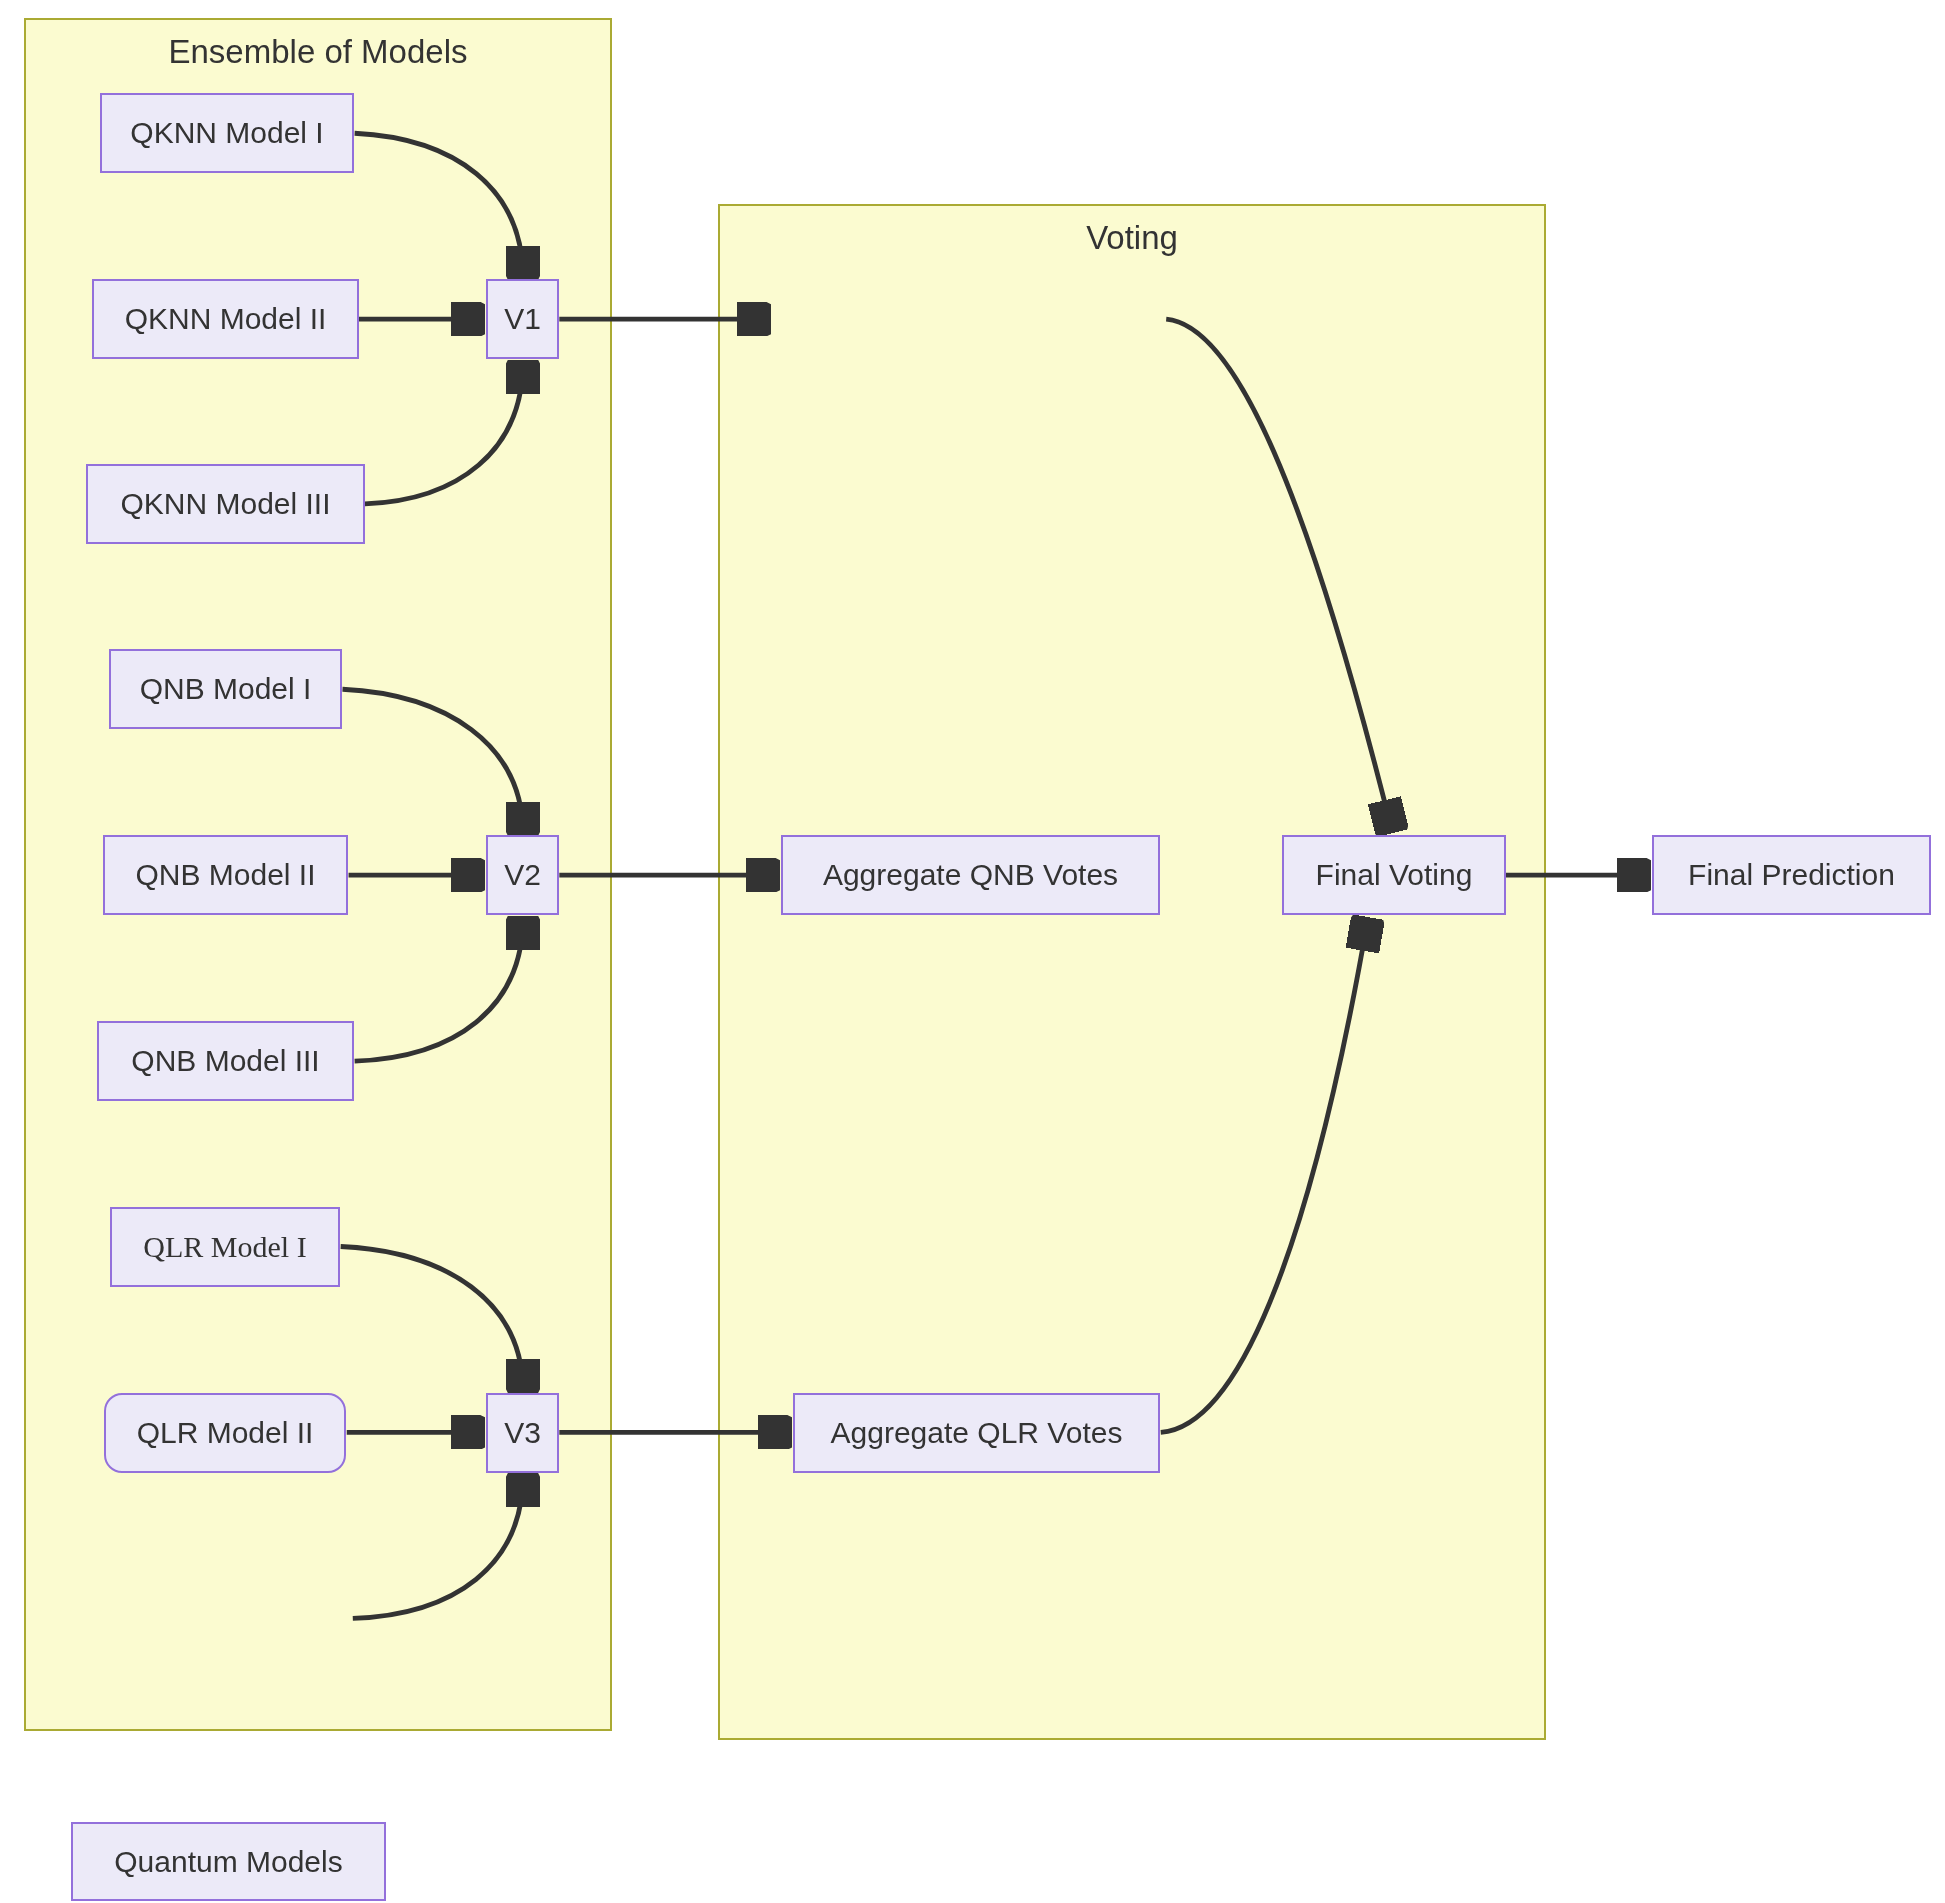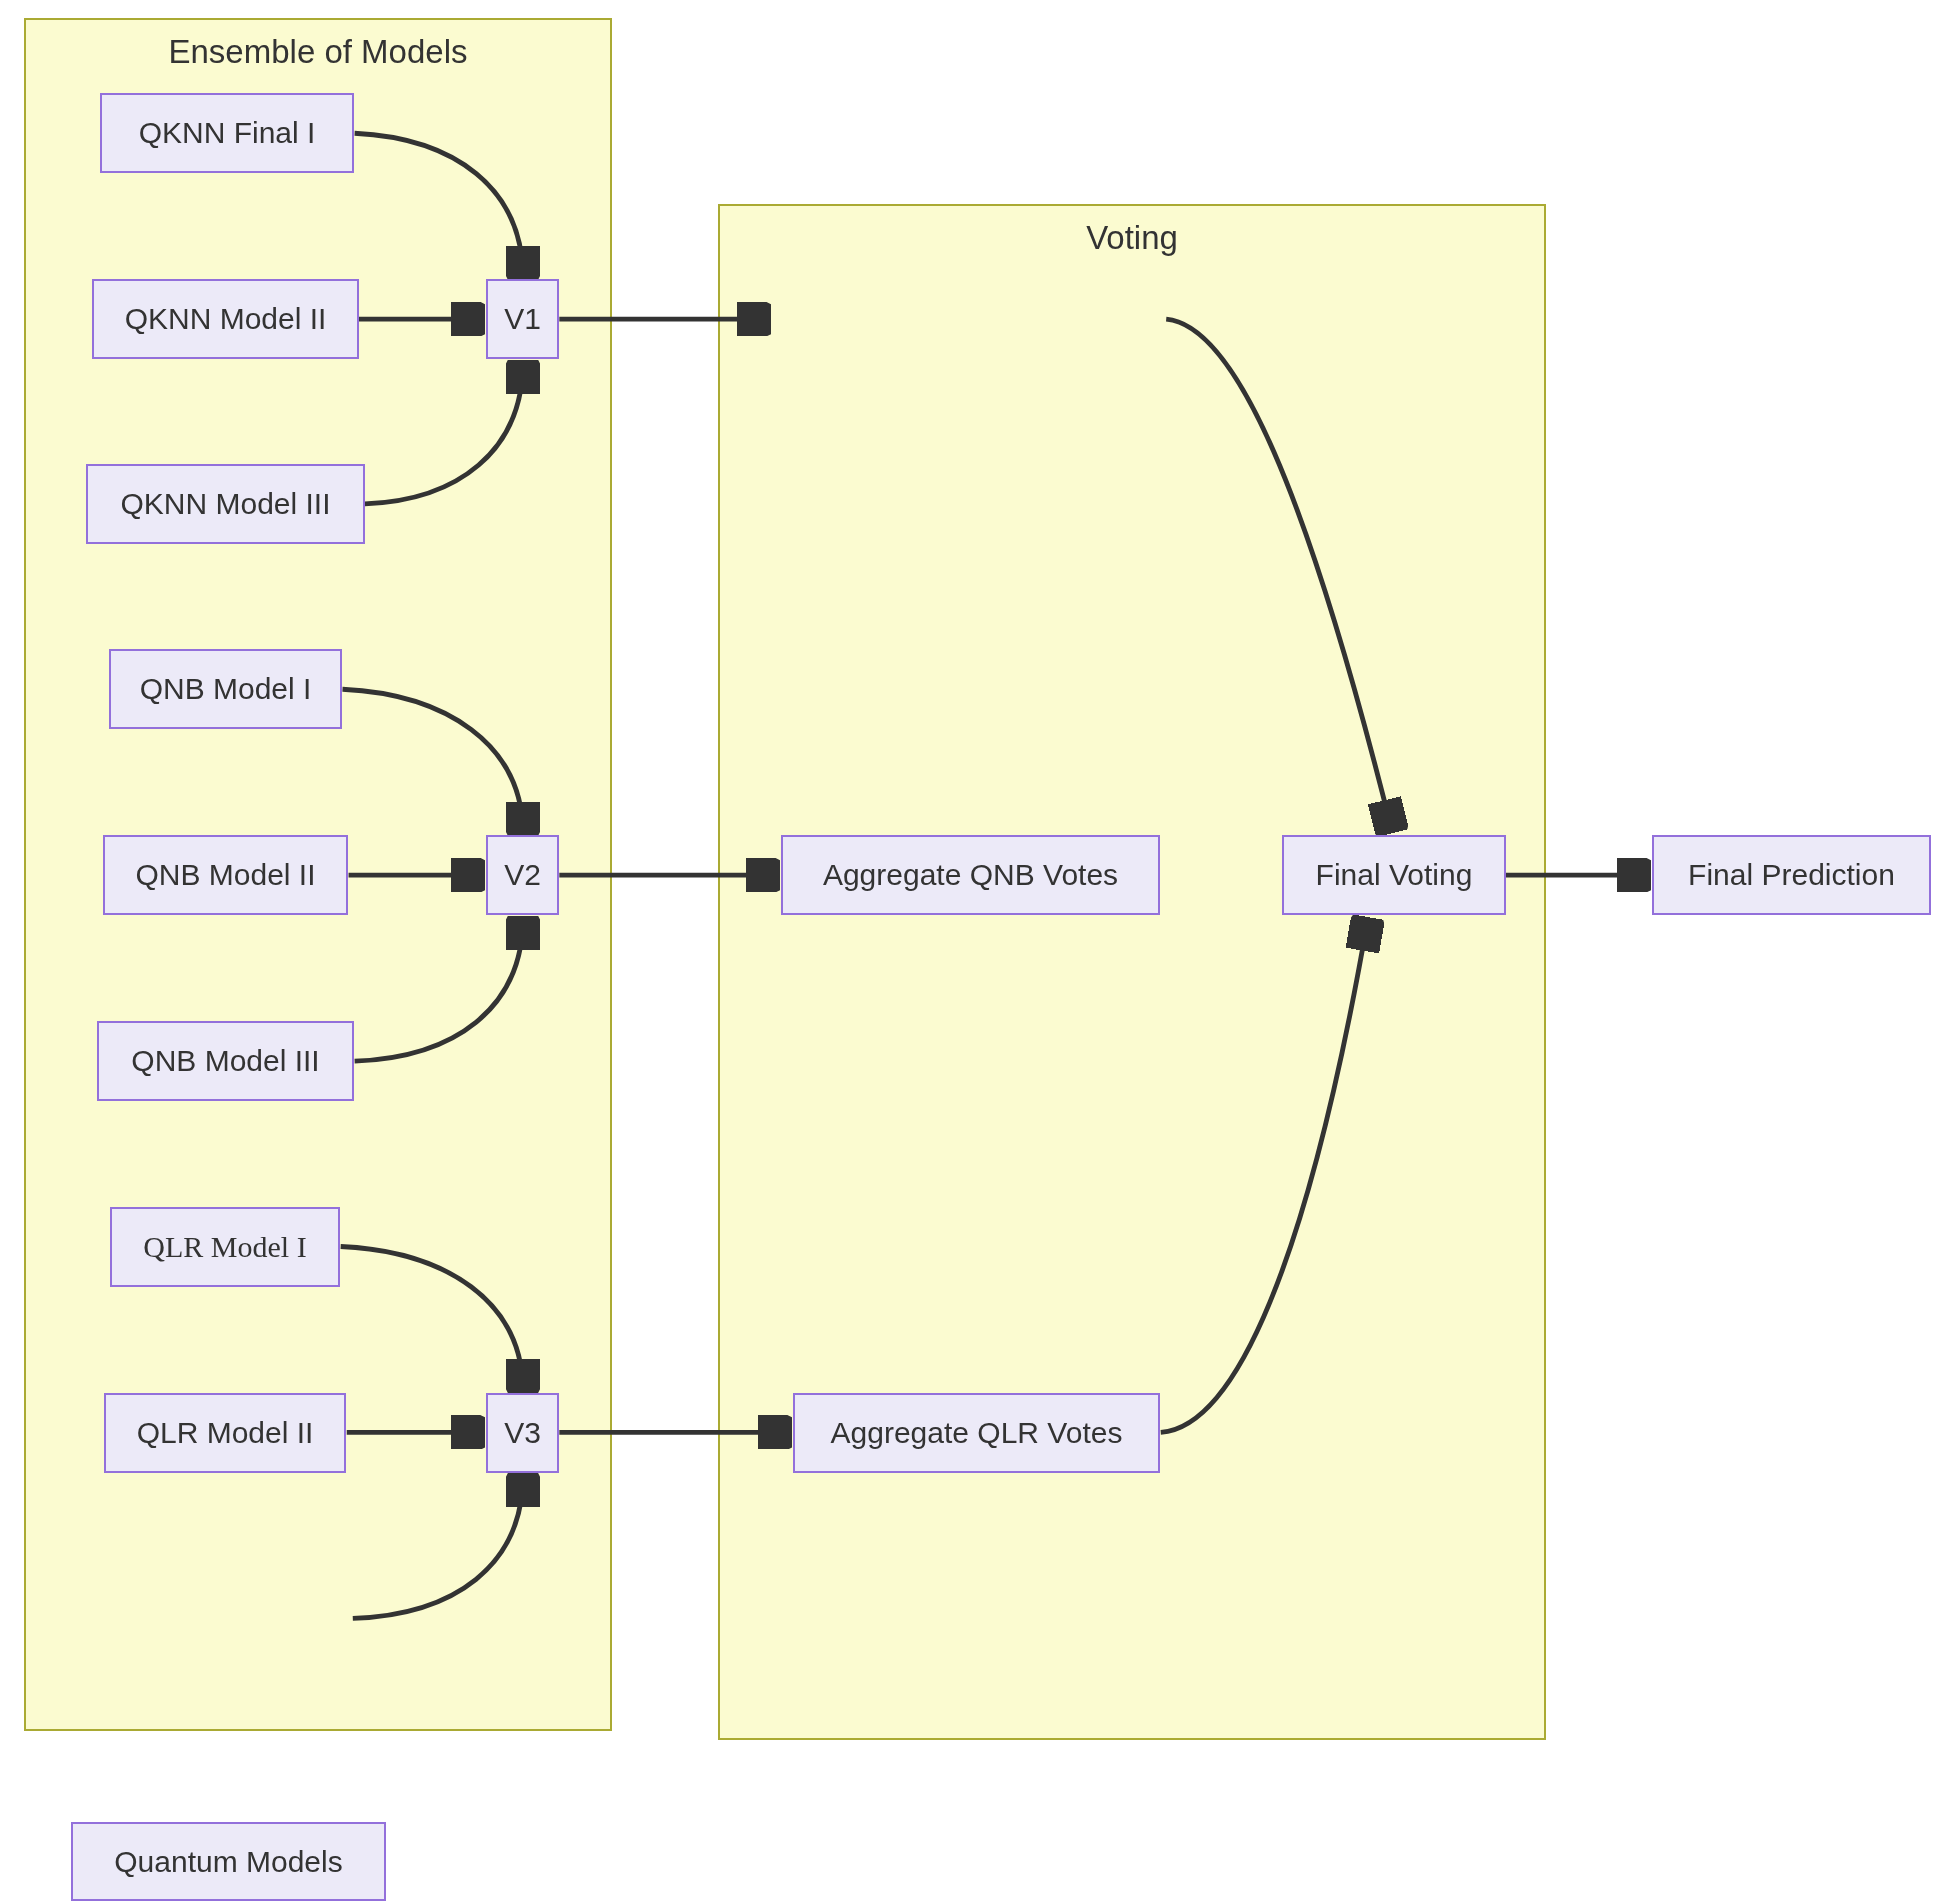--- a/index.html
+++ b/index.html
@@ -87,39 +87,39 @@
     <path d="M 923 1445 L 1284 1445" marker-end="url(#arrow)"></path>
     <path d="M 562 2058 C 735 2066, 863 2148, 863 2297" marker-end="url(#arrow)"></path>
     <path d="M 572 2365 L 797 2365" marker-end="url(#arrow)"></path>
     <path d="M 582 2672 C 750 2666, 863 2585, 863 2435" marker-end="url(#arrow)"></path>
     <path d="M 923 2365 L 1304 2365" marker-end="url(#arrow)"></path>
     <path d="M 1925 527 C 2040 537, 2160 820, 2298 1373" marker-end="url(#arrow)"></path>
     <path d="M 1916 2365 C 2040 2356, 2160 2080, 2258 1517" marker-end="url(#arrow)"></path>
     <path d="M 2486 1445 L 2722 1445" marker-end="url(#arrow)"></path>
   </svg>
 
-  <div class="node" style="left:100px; top:93px; width:254px; height:80px;">QKNN Final I</div>
+  <div class="node" style="left:100px; top:93px; width:254px; height:80px;">QKNN Model I</div>
 
   <div class="node" style="left:92px; top:279px; width:267px; height:80px;">QKNN Model II</div>
 
   <div class="node" style="left:86px; top:464px; width:279px; height:80px;">QKNN Model III</div>
 
   <div class="node" style="left:486px; top:279px; width:73px; height:80px;">V1</div>
 
   <div class="node" style="left:109px; top:649px; width:233px; height:80px;">QNB Model I</div>
 
   <div class="node" style="left:103px; top:835px; width:245px; height:80px;">QNB Model II</div>
 
   <div class="node" style="left:97px; top:1021px; width:257px; height:80px;">QNB Model III</div>
 
   <div class="node" style="left:486px; top:835px; width:73px; height:80px;">V2</div>
 
   <div class="node" style="left:110px; top:1207px; width:230px; height:80px;font-family:Liberation Serif, serif;">QLR Model I</div>
 
-  <div class="node" style="left:104px; top:1393px; width:242px; height:80px;">QLR Model II</div>
+  <div class="node" style="left:104px; top:1393px; width:242px; height:80px;border-radius:18px;">QLR Model II</div>
 
 
   <div class="node" style="left:486px; top:1393px; width:73px; height:80px;">V3</div>
 
 
   <div class="node" style="left:781px; top:835px; width:379px; height:80px;">Aggregate QNB Votes</div>
 
   <div class="node" style="left:793px; top:1393px; width:367px; height:80px;">Aggregate QLR Votes</div>
 
   <div class="node" style="left:1282px; top:835px; width:224px; height:80px;">Final Voting</div>

